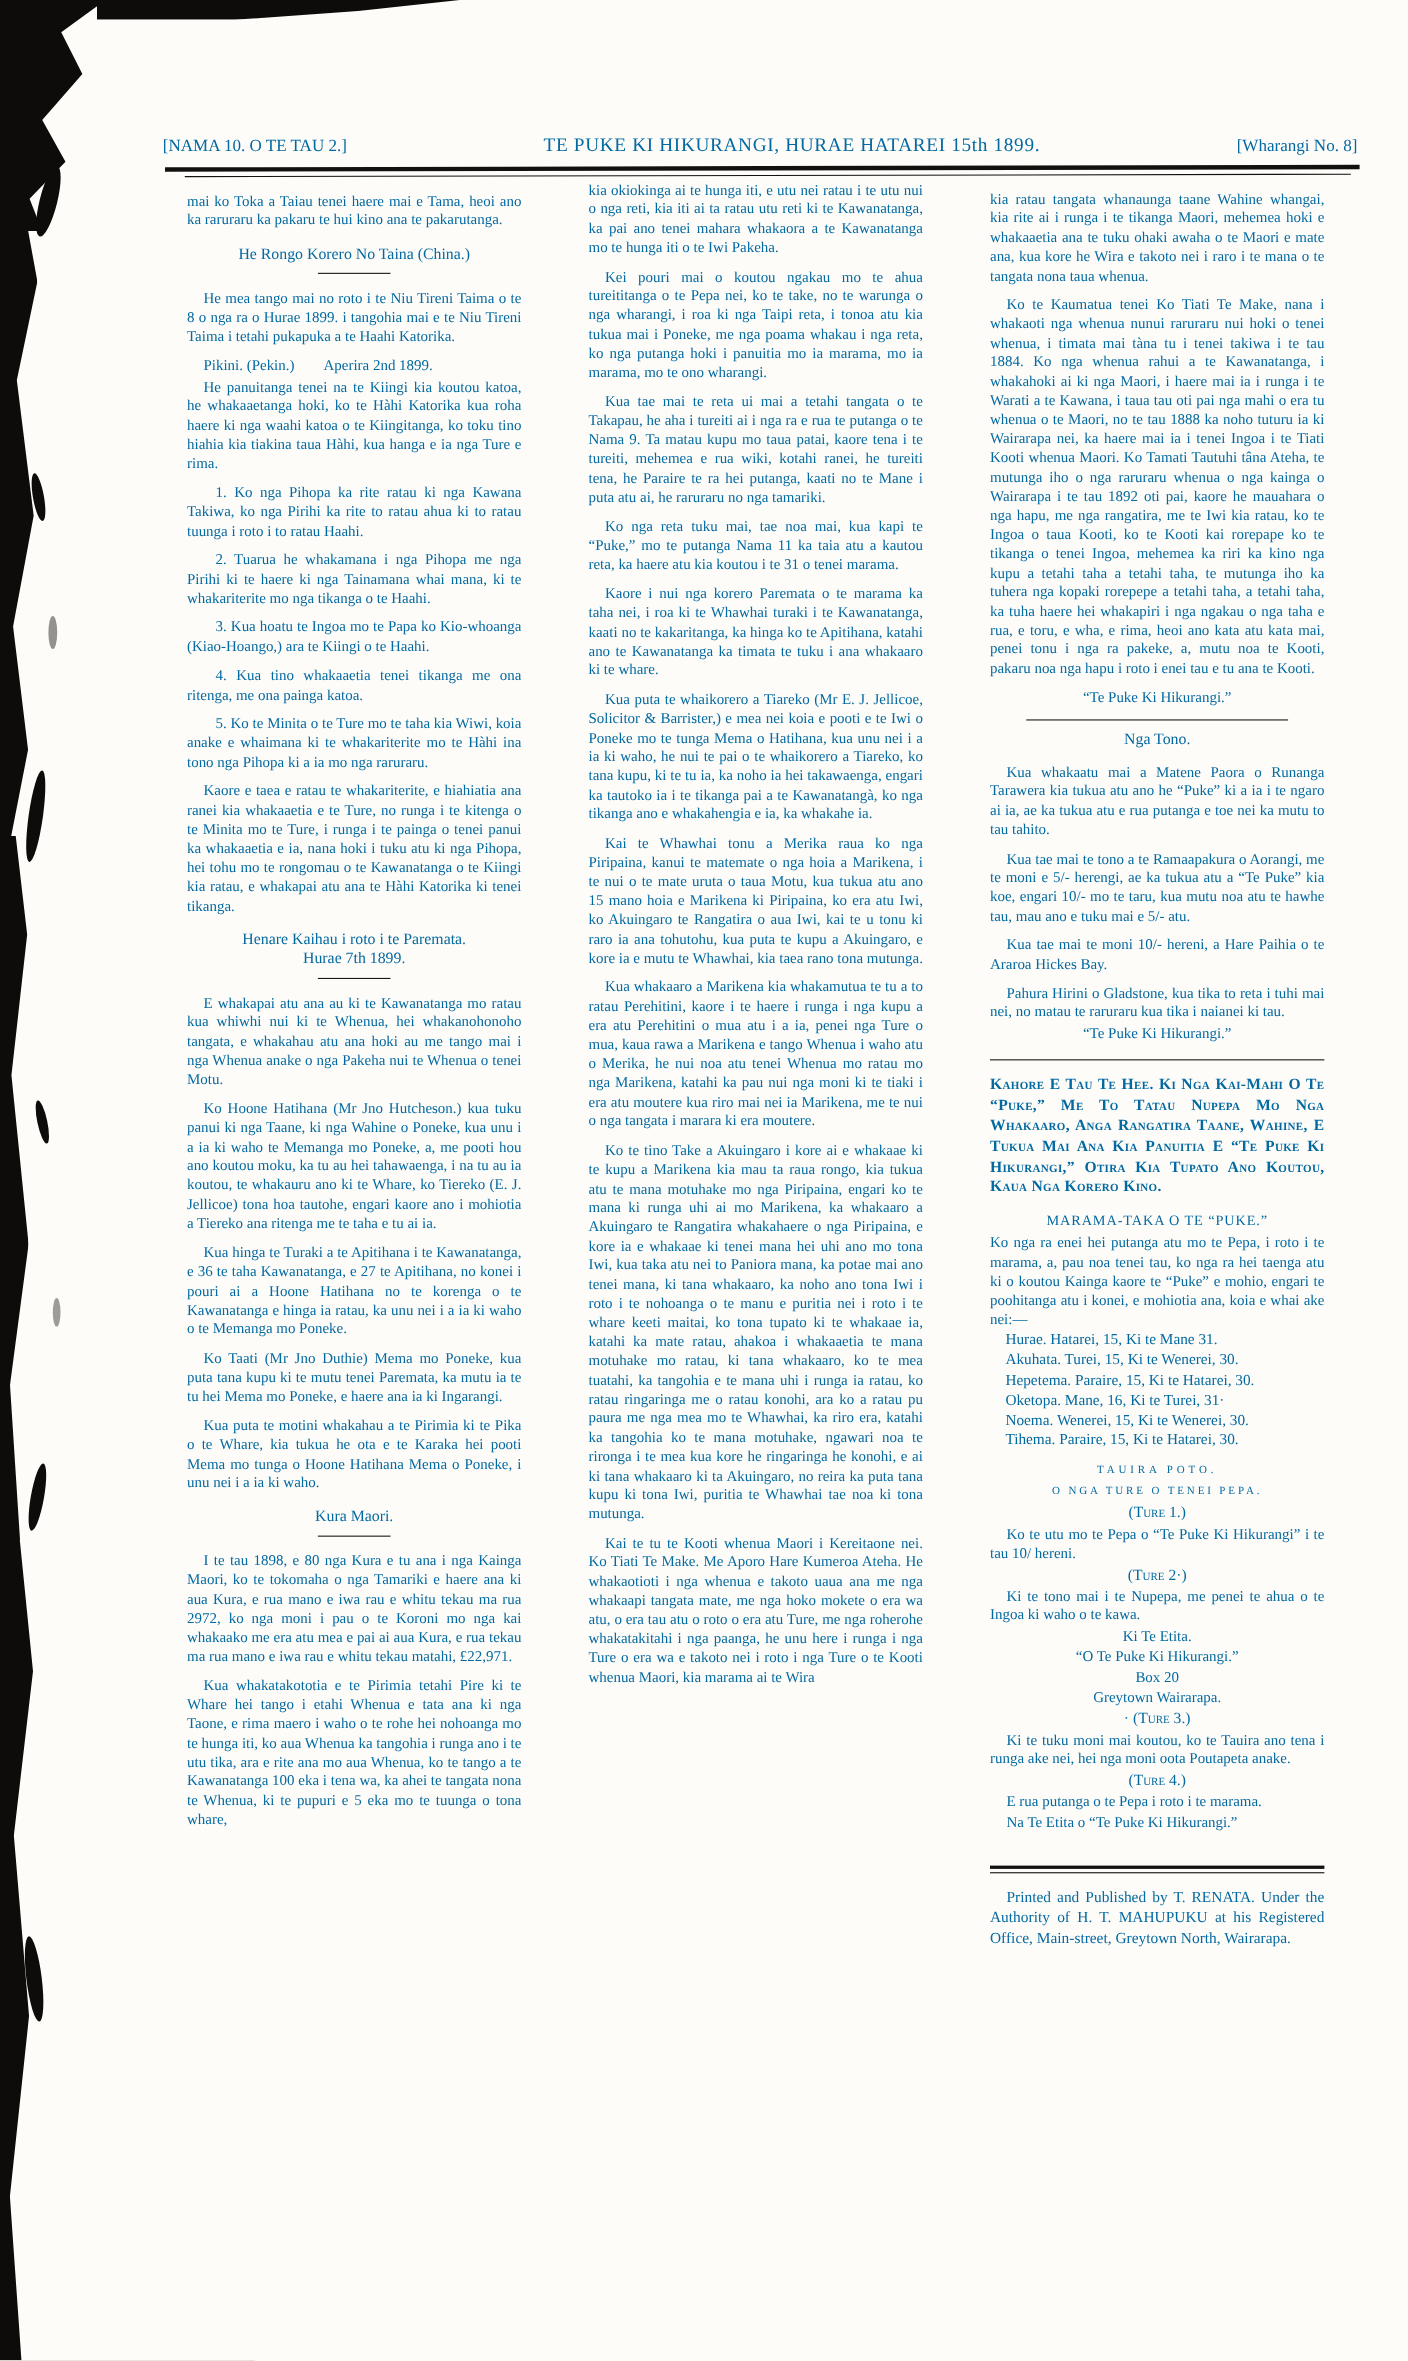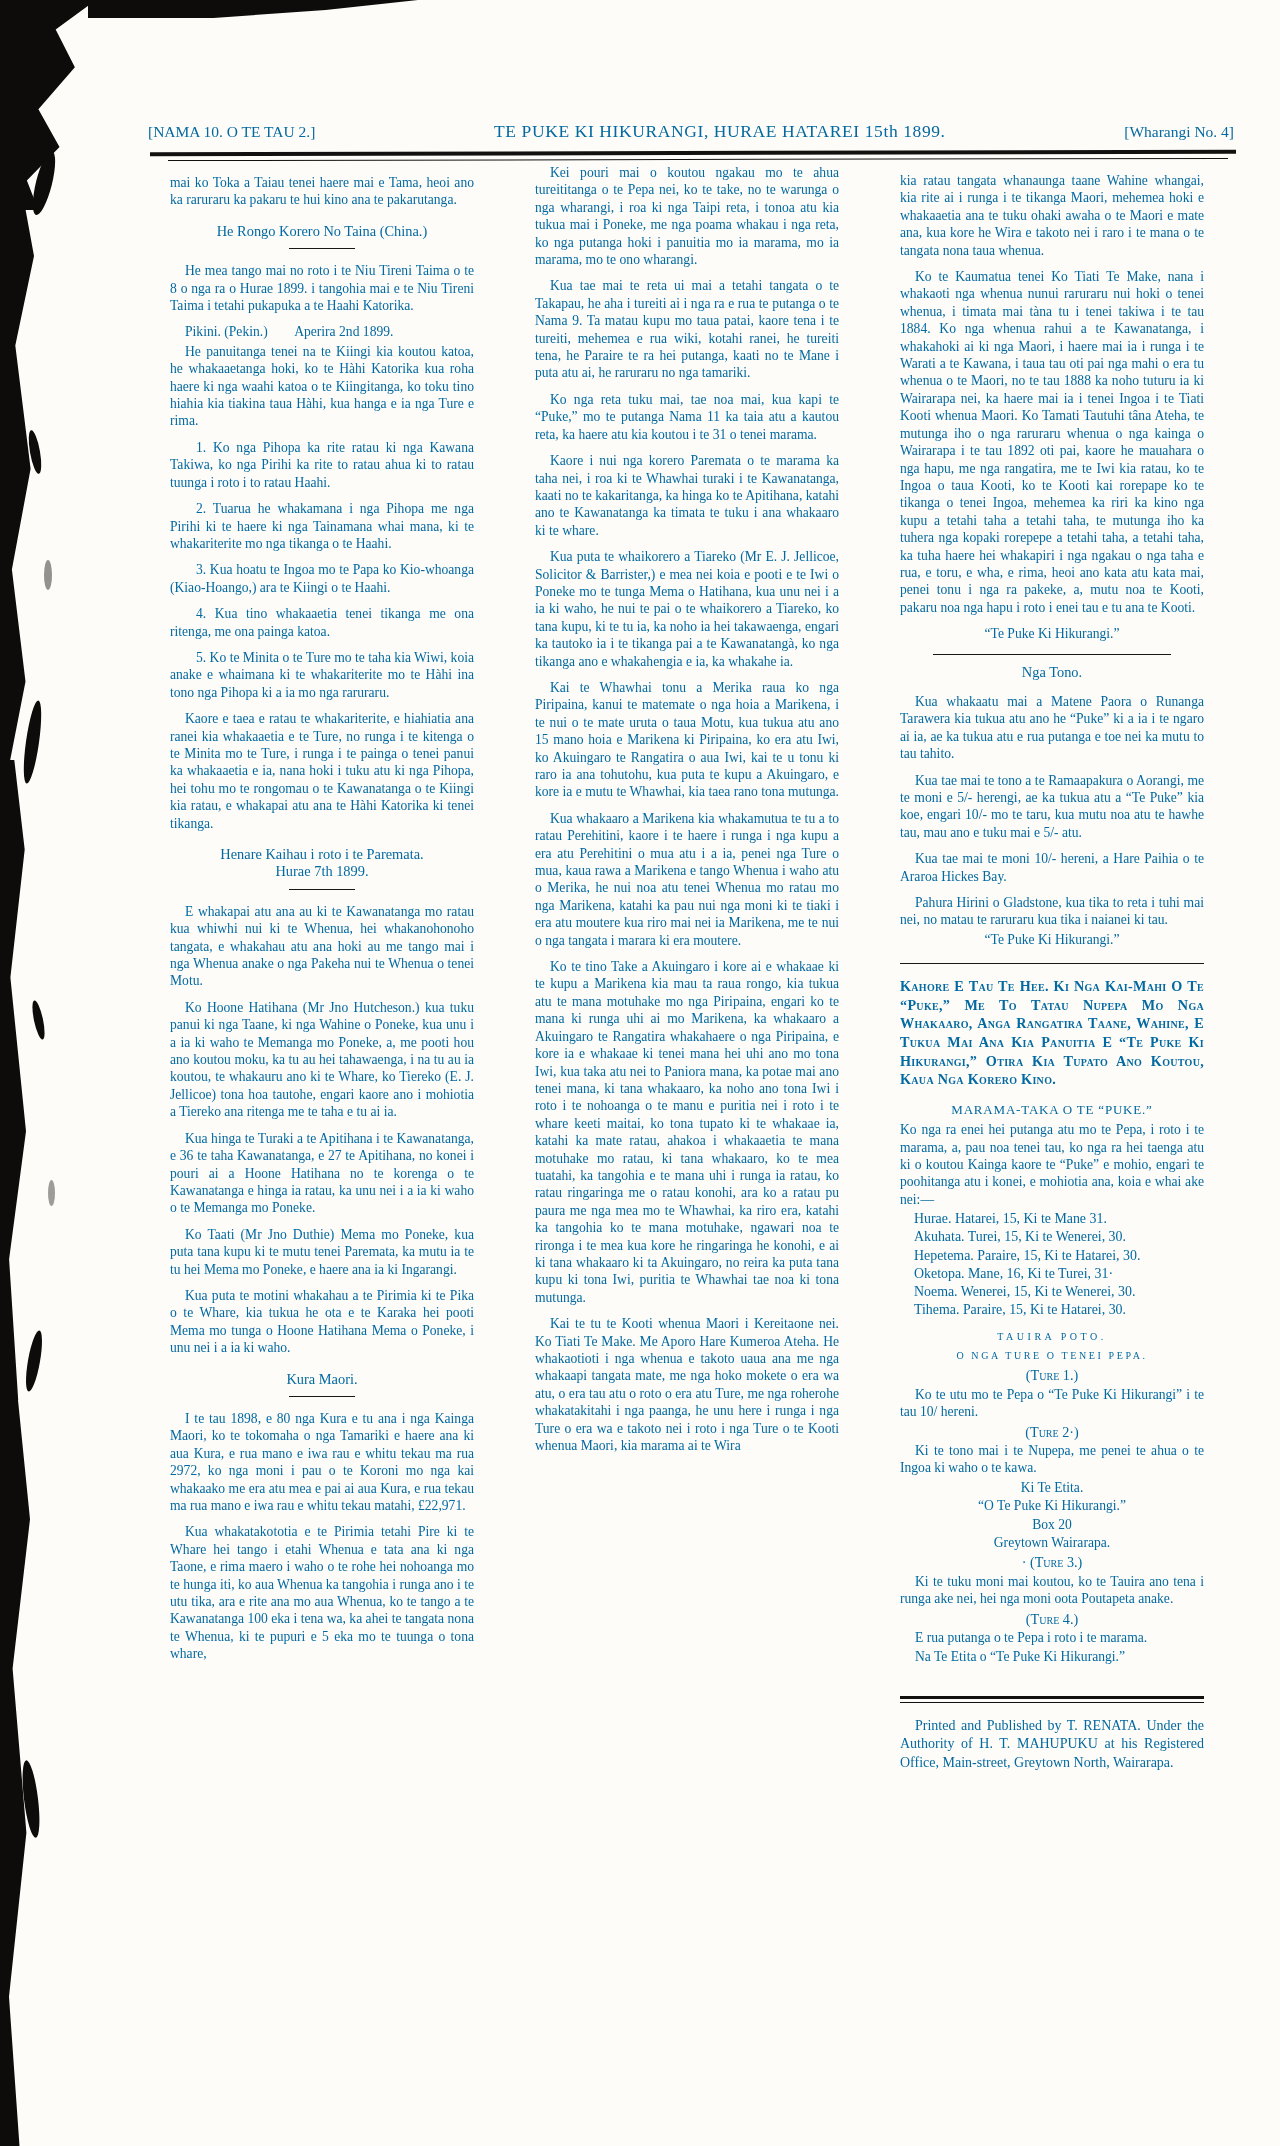--- a/index.html
+++ b/index.html
@@ -64,21 +64,21 @@
     <div class="ink" style="left:34px;top:1000px;width:9px;height:40px;border-radius:50%;transform:rotate(-12deg);"></div>
     <div class="ink" style="left:28px;top:1330px;width:12px;height:62px;border-radius:50%;transform:rotate(10deg);"></div>
     <div class="ink" style="left:24px;top:1760px;width:14px;height:78px;border-radius:50%;transform:rotate(-7deg);"></div>
     <div class="ink soft" style="left:44px;top:560px;width:8px;height:30px;border-radius:50%;opacity:.5;"></div>
     <div class="ink soft" style="left:48px;top:1180px;width:7px;height:26px;border-radius:50%;opacity:.45;"></div>
   </div>
 
   <div class="masthead">
     <span>[NAMA 10. O TE TAU 2.]</span>
     <span class="mid">TE PUKE KI HIKURANGI,  HURAE HATAREI 15th 1899.</span>
-    <span>[Wharangi No. 4]</span>
+    <span>[Wharangi No. 8]</span>
   </div>
   <div class="rule-a"></div>
   <div class="rule-b"></div>
 
   <div class="cols">
 
     <div class="col col1">
       <p class="p frag">mai ko Toka a Taiau tenei haere mai e Tama, heoi ano ka raruraru ka pakaru te hui kino ana te pakarutanga.</p>
       <div class="xhead">He Rongo Korero No Taina (China.)</div>
       <div class="hrule"></div>
@@ -99,20 +99,21 @@
       <p class="p">Kua hinga te Turaki a te Apitihana i te Kawanatanga, e 36 te taha Kawanatanga, e 27 te Apitihana, no konei i pouri ai a Hoone Hatihana no te korenga o te Kawanatanga e hinga ia ratau, ka unu nei i a ia ki waho o te Memanga mo Poneke.</p>
       <p class="p">Ko Taati (Mr Jno Duthie) Mema mo Poneke, kua puta tana kupu ki te mutu tenei Paremata, ka mutu ia te tu hei Mema mo Poneke, e haere ana ia ki Ingarangi.</p>
       <p class="p">Kua puta te motini whakahau a te Pirimia ki te Pika o te Whare, kia tukua he ota e te Karaka hei pooti Mema mo tunga o Hoone Hatihana Mema o Poneke, i unu nei i a ia ki waho.</p>
       <div class="xhead">Kura  Maori.</div>
       <div class="hrule"></div>
       <p class="p">I te tau 1898, e 80 nga Kura e tu ana i nga Kainga Maori, ko te tokomaha o nga Tamariki e haere ana ki aua Kura, e rua mano e iwa rau e whitu tekau ma rua 2972, ko nga moni i pau o te Koroni mo nga kai whakaako me era atu mea e pai ai aua Kura, e rua tekau ma rua mano e iwa rau e whitu tekau matahi, £22,971.</p>
       <p class="p">Kua whakatakototia e te Pirimia tetahi Pire ki te Whare hei tango i etahi Whenua e tata ana ki nga Taone, e rima maero i waho o te rohe hei nohoanga mo te hunga iti, ko aua Whenua ka tangohia i runga ano i te utu tika, ara e rite ana mo aua Whenua, ko te tango a te Kawanatanga 100 eka i tena wa, ka ahei te tangata nona te Whenua, ki te pupuri e 5 eka mo te tuunga o tona whare,</p>
     </div>
 
     <div class="col col2">
+      <p class="p frag">kia okiokinga ai te hunga iti, e utu nei ratau i te utu nui o nga reti, kia iti ai ta ratau utu reti ki te Kawanatanga, ka pai ano tenei mahara whakaora a te Kawanatanga mo te hunga iti o te Iwi Pakeha.</p>
       <p class="p">Kei pouri mai o koutou ngakau mo te ahua tureititanga o te Pepa nei, ko te take, no te warunga o nga wharangi, i roa ki nga Taipi reta, i tonoa atu kia tukua mai i Poneke, me nga poama whakau i nga reta, ko nga putanga hoki i panuitia mo ia marama, mo ia marama, mo te ono wharangi.</p>
       <p class="p">Kua tae mai te reta ui mai a tetahi tangata o te Takapau, he aha i tureiti ai i nga ra e rua te putanga o te Nama 9.  Ta matau kupu mo taua patai, kaore tena i te tureiti, mehemea e rua wiki, kotahi ranei, he tureiti tena, he Paraire te ra hei putanga, kaati no te Mane i puta atu ai, he raruraru no nga tamariki.</p>
       <p class="p">Ko nga reta tuku mai, tae noa mai, kua kapi te “Puke,” mo te putanga Nama 11 ka taia atu a kautou reta, ka haere atu kia koutou i te 31 o tenei marama.</p>
       <p class="p">Kaore i nui nga korero Paremata o te marama ka taha nei, i roa ki te Whawhai turaki i te Kawanatanga, kaati no te kakaritanga, ka hinga ko te Apitihana, katahi ano te Kawanatanga ka timata te tuku i ana whakaaro ki te whare.</p>
       <p class="p">Kua puta te whaikorero a Tiareko (Mr E. J. Jellicoe,  Solicitor &amp; Barrister,) e mea nei koia e pooti e te Iwi o Poneke mo te tunga Mema o Hatihana, kua unu nei i a ia ki waho, he nui te pai o te whaikorero a Tiareko, ko tana kupu, ki te tu ia, ka noho ia hei takawaenga, engari ka tautoko ia i te tikanga pai a te Kawanatangà, ko nga tikanga ano e whakahengia e ia, ka whakahe ia.</p>
       <p class="p">Kai te Whawhai tonu a Merika raua ko nga Piripaina, kanui te matemate o nga hoia a Marikena, i te nui o te mate uruta o taua Motu, kua tukua atu ano 15 mano hoia e Marikena ki Piripaina, ko era atu Iwi, ko Akuingaro te Rangatira o aua Iwi, kai te u tonu ki raro ia ana tohutohu, kua puta te kupu a Akuingaro, e kore ia e mutu te Whawhai, kia taea rano tona mutunga.</p>
       <p class="p">Kua whakaaro a Marikena kia whakamutua te tu a to ratau Perehitini, kaore i te haere i runga i nga kupu a era atu Perehitini o mua atu i a ia, penei nga Ture o mua, kaua rawa a Marikena e tango Whenua i waho atu o Merika, he nui noa atu tenei Whenua mo ratau mo nga Marikena, katahi ka pau nui nga moni ki te tiaki i era atu moutere kua riro mai nei ia Marikena, me te nui o nga tangata i marara ki era moutere.</p>
       <p class="p">Ko te tino Take a Akuingaro i kore ai e whakaae ki te kupu a Marikena kia mau ta raua rongo, kia tukua atu te mana motuhake mo nga Piripaina, engari ko te mana ki runga uhi ai mo Marikena, ka whakaaro a Akuingaro te Rangatira whakahaere o nga Piripaina, e kore ia e whakaae ki tenei mana hei uhi ano mo tona Iwi, kua taka atu nei to Paniora mana, ka potae mai ano tenei mana, ki tana whakaaro, ka noho ano tona Iwi i roto i te nohoanga o te manu e puritia nei i roto i te whare keeti maitai, ko tona tupato ki te whakaae ia, katahi ka mate ratau, ahakoa i whakaaetia te mana motuhake mo ratau, ki tana whakaaro, ko te mea tuatahi, ka tangohia e te mana uhi i runga ia ratau, ko ratau ringaringa me o ratau konohi, ara ko a ratau pu paura me nga mea mo te Whawhai, ka riro era, katahi ka tangohia ko te mana motuhake, ngawari noa te rironga i te mea kua kore he ringaringa he konohi, e ai ki tana whakaaro ki ta Akuingaro, no reira ka puta tana kupu ki tona Iwi, puritia te Whawhai tae noa ki tona mutunga.</p>
       <p class="p">Kai te tu te Kooti whenua Maori i Kereitaone nei.  Ko Tiati Te Make.  Me Aporo Hare Kumeroa Ateha.  He whakaotioti i nga whenua e takoto uaua ana me nga whakaapi tangata mate, me nga hoko mokete o era wa atu, o era tau atu o roto o era atu Ture, me nga roherohe whakatakitahi i nga paanga, he unu here i runga i nga Ture o era wa e takoto nei i roto i nga Ture o te Kooti whenua Maori, kia marama ai te Wira</p>
     </div>

